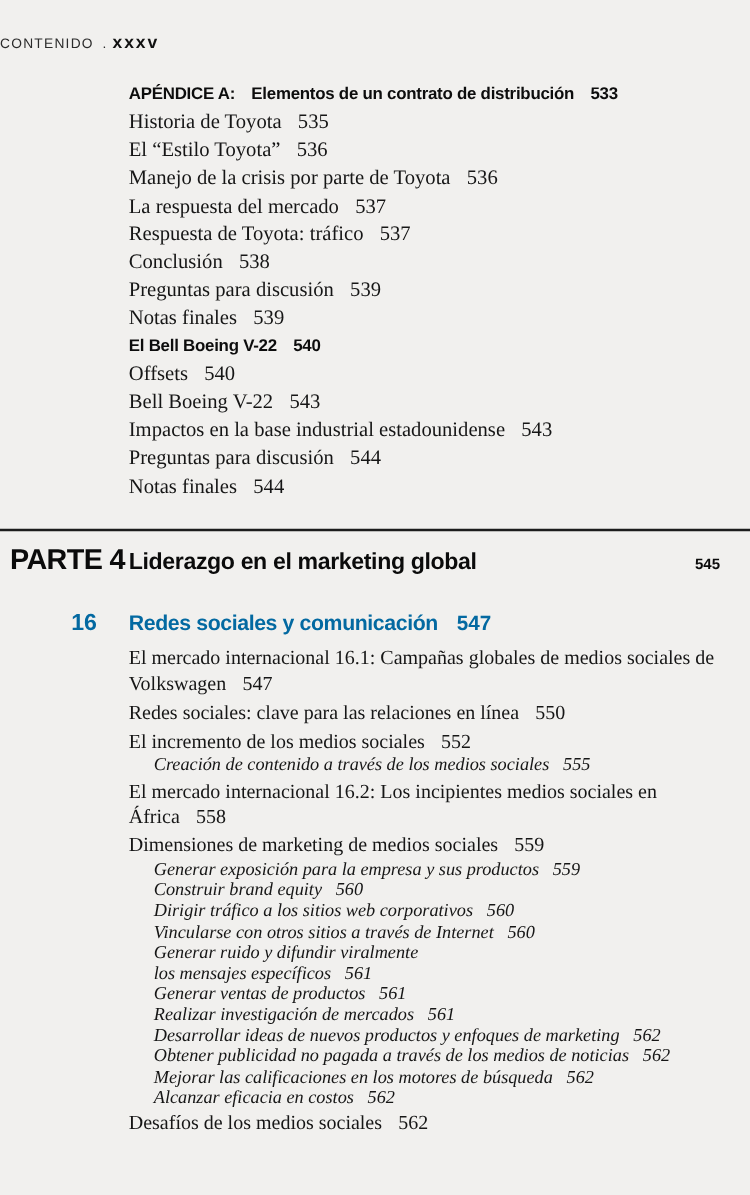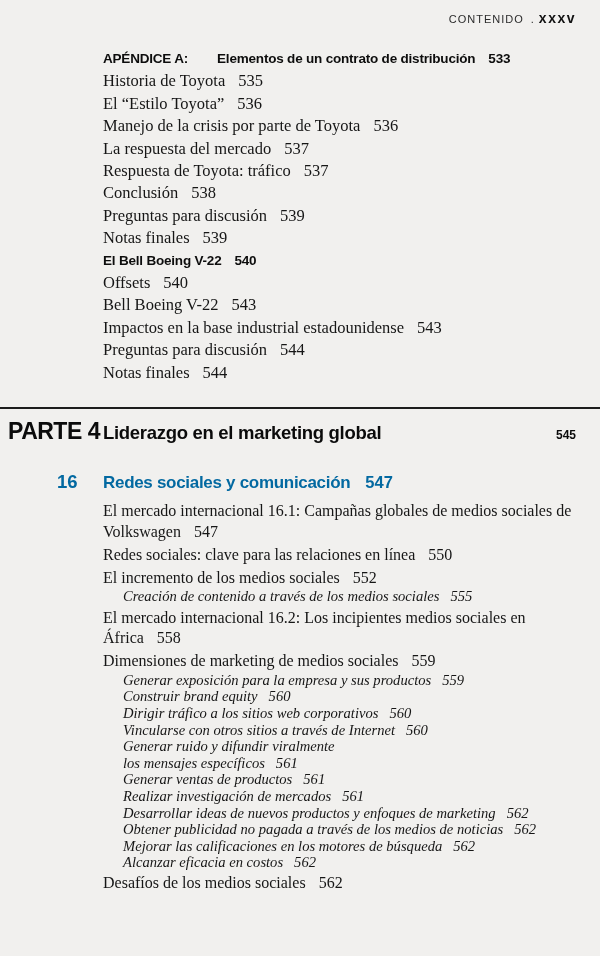--- a/index.html
+++ b/index.html
@@ -10,22 +10,23 @@
     height: 956px;
     overflow: hidden;
     background: #f1f0ee;
     color: #161616;
     position: relative;
     font-family: "Liberation Serif", serif;
   }
   
   .running-header {
     padding: 9px 24px 0 0;
-    text-align: right;
-    font-family: "Liberation Sans", sans-serif;
+    text-align: left;
+    font-family: "Liberation Sans", sans-serif;
+    margin-top: 16px;
   }
   .running-header .rh-label {
     font-size: 11px;
     letter-spacing: 1px;
     color: #2b2b2b;
   }
   .running-header .rh-sep {
     font-size: 11px;
     color: #2b2b2b;
     padding: 0 5px 0 7px;
@@ -40,21 +41,21 @@
   .toc-front {
     margin: 21px 24px 0 103px;
     width: 480px;
   }
   .toc-front .row {
     line-height: 22.4px;
     font-size: 16.5px;
   }
   .row .txt { white-space: pre-wrap; }
   .row .lbl:empty { display: none; }
-  .row .lbl { margin-right: 29px; }
+  .row .lbl { margin-right: 13px; }
   .row .pg { margin-left: 13px; }
   .row.heading {
     font-family: "Liberation Sans", sans-serif;
     font-weight: bold;
     font-size: 13.5px;
     letter-spacing: -0.2px;
     color: #0d0d0d;
   }
   .toc-front .row.heading { line-height: 22.4px; }
   

